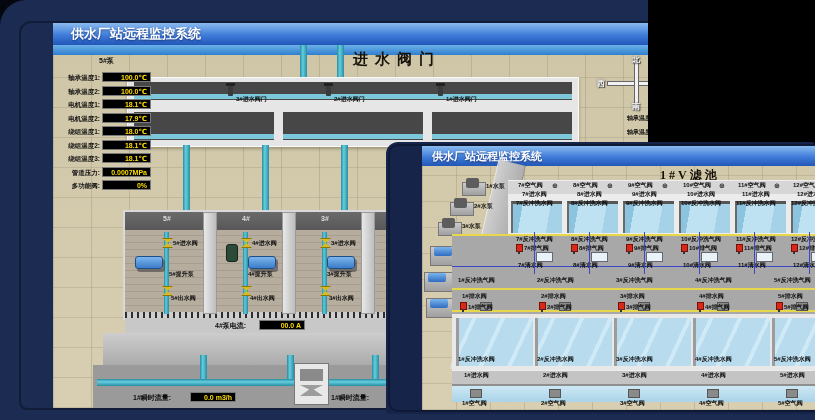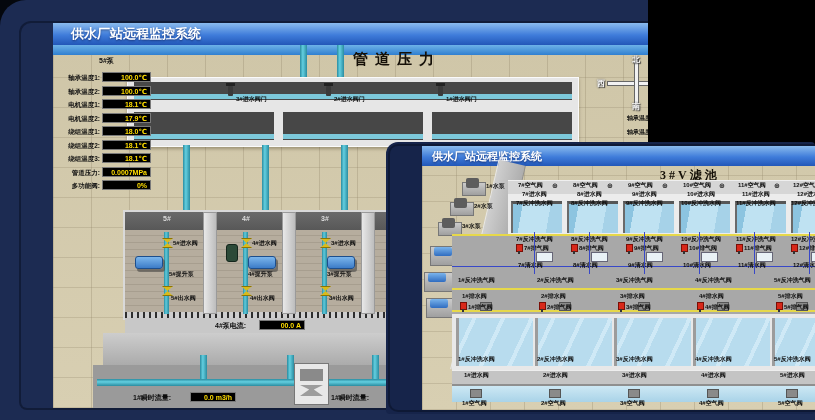--- a/index.html
+++ b/index.html
@@ -108,21 +108,21 @@
 <div class="stage">
   <div class="bg"></div>
   <div class="blackpanel"></div>
 
   <div class="win win-back">
     <div class="tbar">
       <span>供水厂站远程监控系统</span>
     </div>
     <div class="scene scene-back">
       <div class="sky"></div>
-      <div class="stitle" style="left:300px;top:5px;font-size:15px;letter-spacing:7px;">管道压力</div>
+      <div class="stitle" style="left:300px;top:5px;font-size:15px;letter-spacing:7px;">进水阀门</div>
 
       <div class="pipe-v" style="left:247px;top:0;height:33px;"></div>
       <div class="pipe-v" style="left:284px;top:0;height:33px;"></div>
 
       <div class="chan-outer">
         <div class="chan" style="left:6px;top:4px;width:438px;height:18px;">
             <div class="water"></div>
           </div>
         <div class="chan" style="left:6px;top:34px;width:140px;height:28px;">
             <div class="water"></div>
@@ -252,21 +252,21 @@
       <div class="vbox" style="left:335px;top:347px;width:46px;">0.0 m3/h</div>
     </div>
   </div>
 
   <div class="win-front-wrap">
     <div class="win win-front" style="position:relative;left:0;top:0;">
       <div class="tbar small">
         <span>供水厂站远程监控系统</span>
       </div>
       <div class="scene scene-front">
-        <div class="stitle" style="left:238px;top:1px;font-size:12px;letter-spacing:3px;">3#V滤池</div>
+        <div class="stitle" style="left:238px;top:1px;font-size:12px;letter-spacing:3px;">1#V滤池</div>
 
         <div class="walkway"></div>
         <div class="yline-v" style="left:82px;top:74px;height:134px;"></div>
 
         <div class="eq" style="left:40px;top:12px;">
             <div class="base"></div>
             <div class="unit"></div>
           </div>
         <div class="lbl" style="left:64px;top:17px;">1#水泵</div>
         <div class="eq" style="left:28px;top:32px;">

